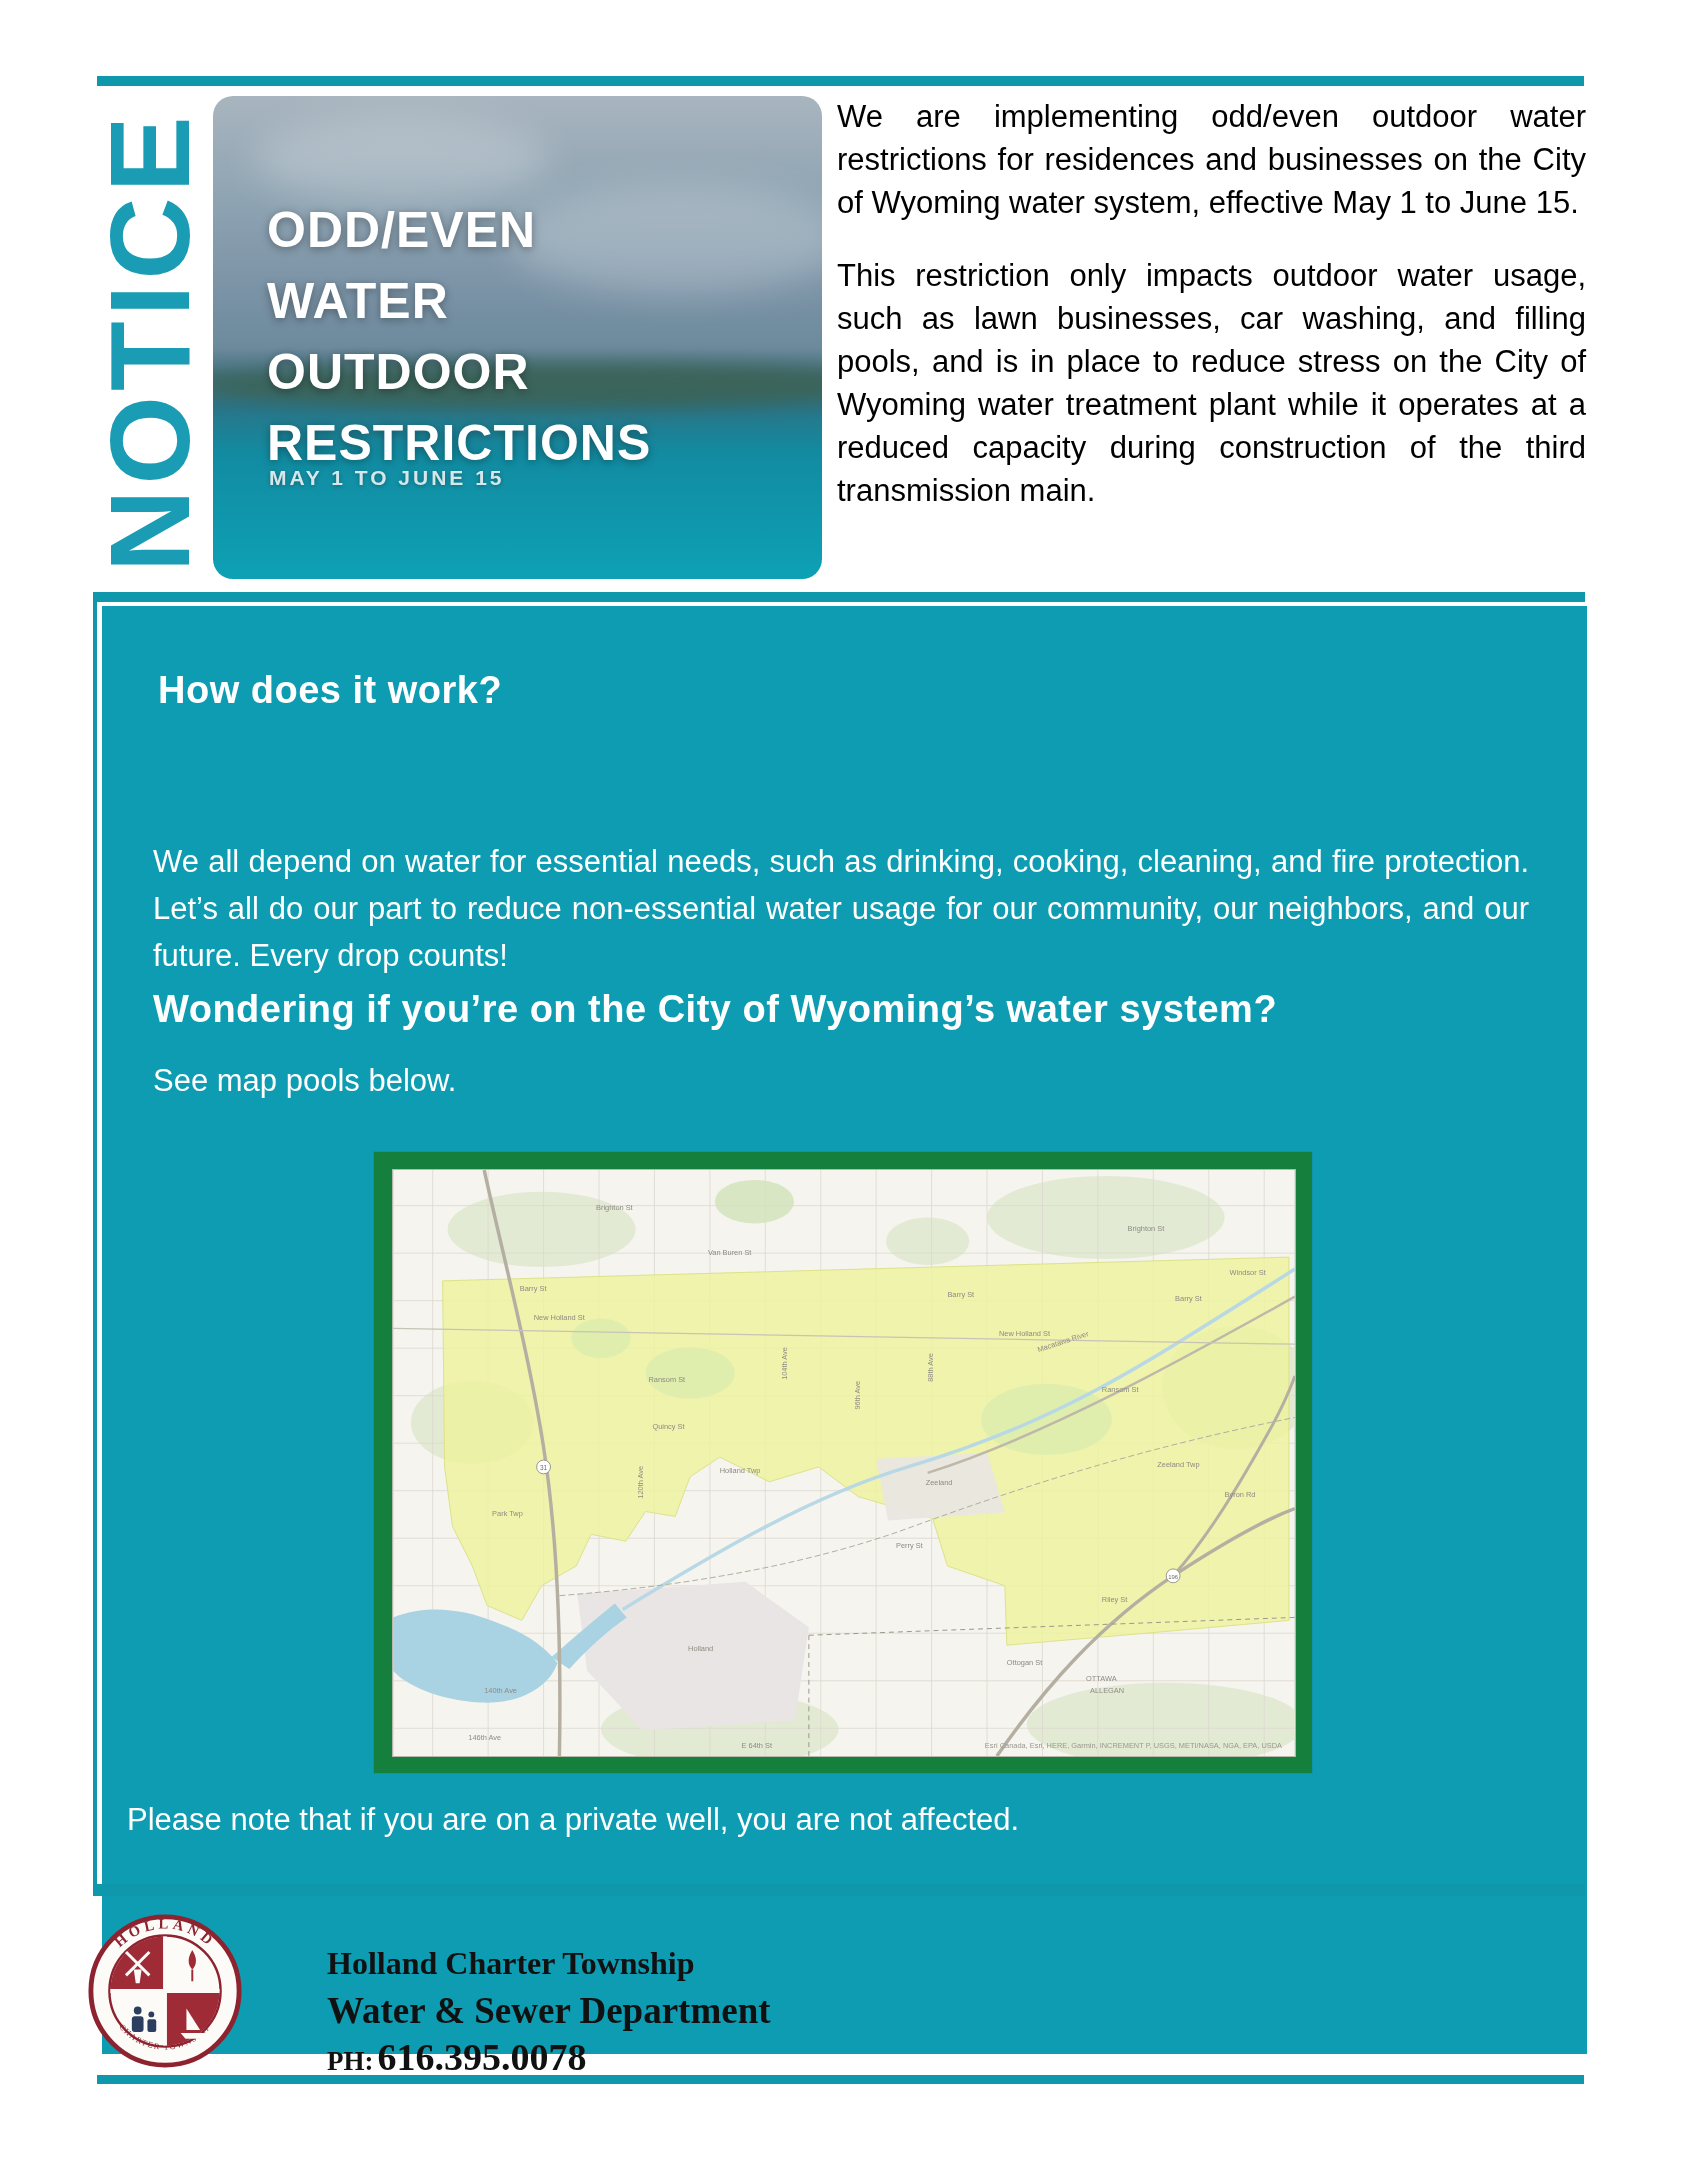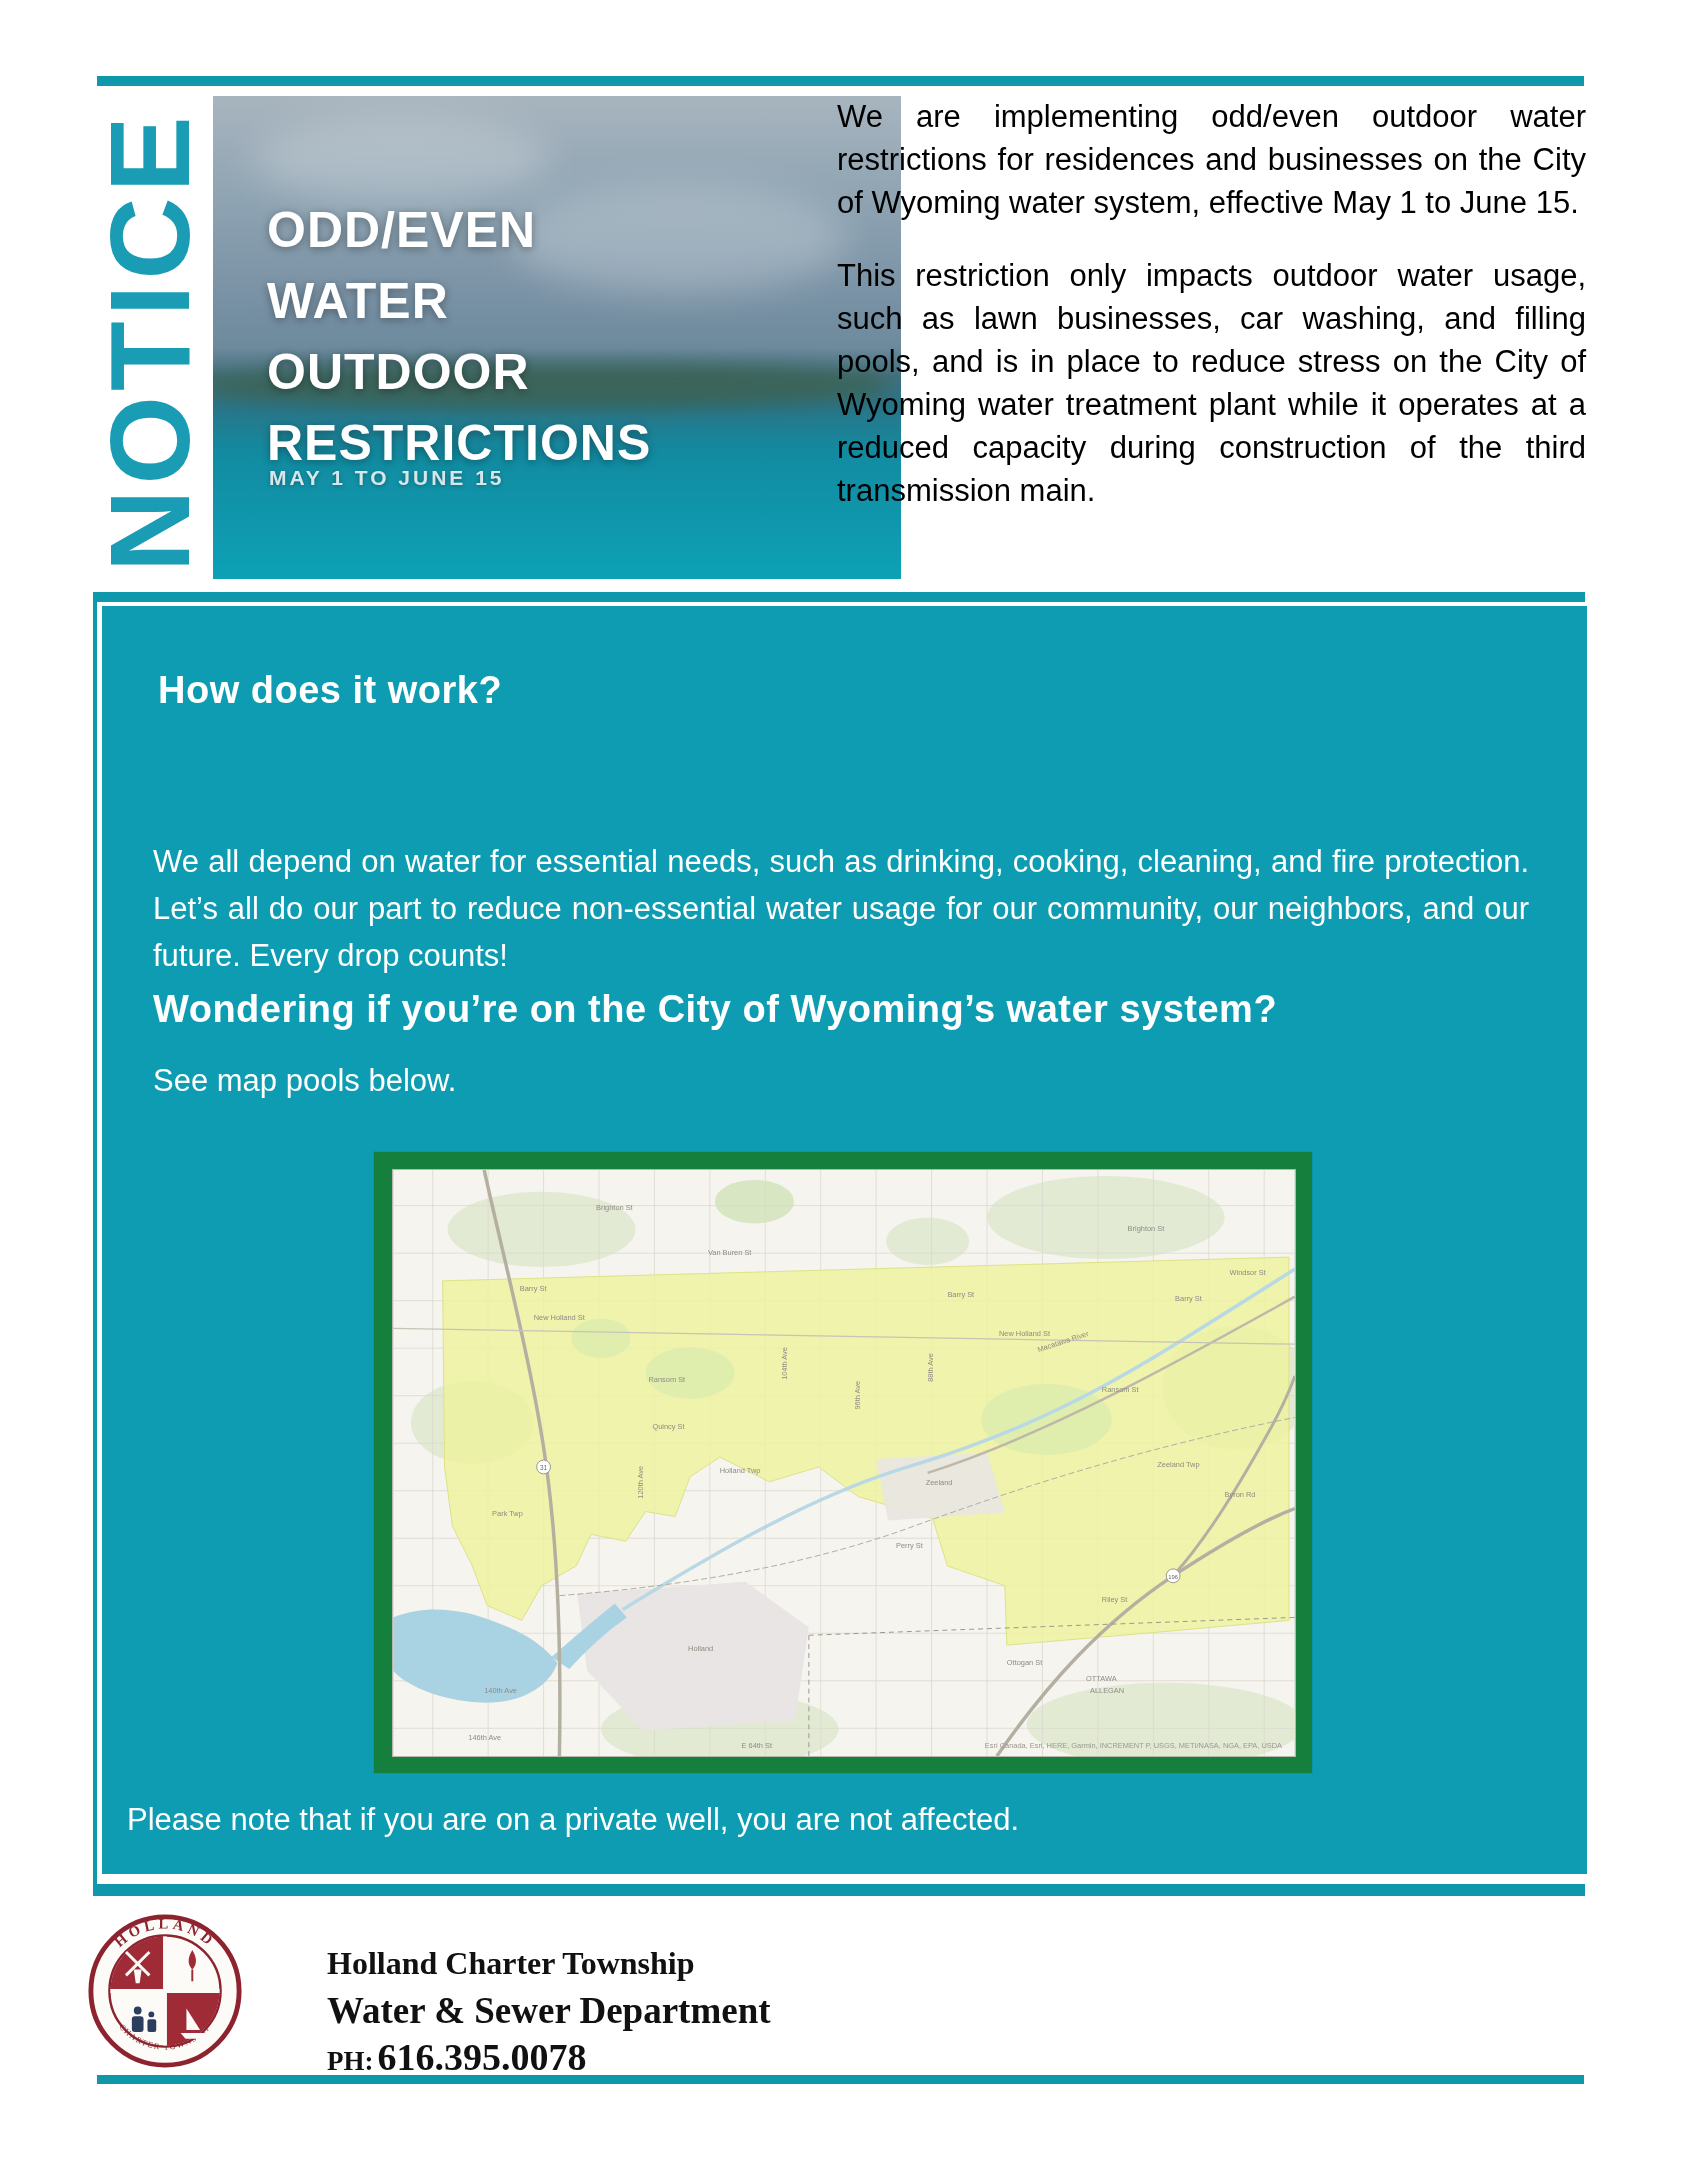--- a/index.html
+++ b/index.html
@@ -9,35 +9,35 @@
   #topbar{left:97px;top:76px;width:1487px;height:10px;}
   #midbar{left:93px;top:592px;width:1492px;height:10px;}
   #botstrip{left:93px;top:1884px;width:1492px;height:12px;}
   #accentv{left:93px;top:592px;width:4px;height:1304px;}
   #bottombar{left:97px;top:2075px;width:1487px;height:9px;}
 
   .notice-vert{position:absolute;left:93px;top:572px;transform:rotate(-90deg);
       transform-origin:0 0;width:478px;white-space:nowrap;
       font-size:114px;font-weight:bold;letter-spacing:5px;line-height:1;color:#1b9cb5;}
 
-  .hero{position:absolute;left:213px;top:96px;width:688px;height:483px;overflow:hidden;
+  .hero{position:absolute;left:213px;top:96px;width:609px;height:483px;overflow:hidden;
       background:linear-gradient(180deg,#a8b5bf 0%,#8ea3b2 22%,#7b93a6 40%,#6d8a9d 52%,
-                 #41707c 58%,#2a7487 64%,#128ba1 74%,#0da1b6 100%);}
+                 #41707c 58%,#2a7487 64%,#128ba1 74%,#0da1b6 100%);border-radius:20px;}
   .hero .cloud{position:absolute;background:rgba(255,255,255,0.22);border-radius:50%;filter:blur(18px);}
   .hero .trees{position:absolute;left:-20px;top:267px;width:693px;height:46px;background:#3c604e;
       border-radius:50% 40% 45% 50%;filter:blur(9px);opacity:.75;}
   .hero-title{position:absolute;left:54px;top:99px;color:#fff;font-weight:bold;
       font-size:50px;line-height:71px;letter-spacing:1px;text-shadow:0 2px 8px rgba(0,0,0,.35);}
   .hero-sub{position:absolute;left:56px;top:370px;color:rgba(235,243,245,.9);font-weight:bold;
       font-size:21px;letter-spacing:3px;text-shadow:0 1px 4px rgba(0,0,0,.3);}
 
   .intro{position:absolute;left:837px;top:95px;width:749px;}
   .intro p{margin:0 0 30px 0;font-size:31px;line-height:43px;color:#000;text-align:justify;}
 
-  .panel{position:absolute;left:102px;top:606px;width:1485px;height:1268px;background:#0d9cb1;color:#fff;}
+  .panel{position:absolute;left:102px;top:606px;width:1485px;height:1448px;background:#0d9cb1;color:#fff;}
   .panel h2{position:absolute;margin:0;font-size:38px;font-weight:bold;letter-spacing:0.5px;}
   #heading-how{left:56px;top:63px;}
   #heading-wondering{left:51px;top:382px;}
   .panel ul{position:absolute;left:96px;top:121px;margin:0;padding:0;list-style:none;}
   .panel li{position:relative;padding-left:52px;font-size:31px;line-height:48px;}
   .panel li::before{content:"\2022";position:absolute;left:0;top:0;font-size:34px;}
   .panel-para{position:absolute;left:51px;top:232px;width:1376px;margin:0;
       font-size:31px;line-height:47px;text-align:justify;}
   .map-hint{position:absolute;left:51px;top:457px;margin:0;font-size:31px;}
   .note-line{position:absolute;left:25px;top:1196px;margin:0;font-size:31px;}

